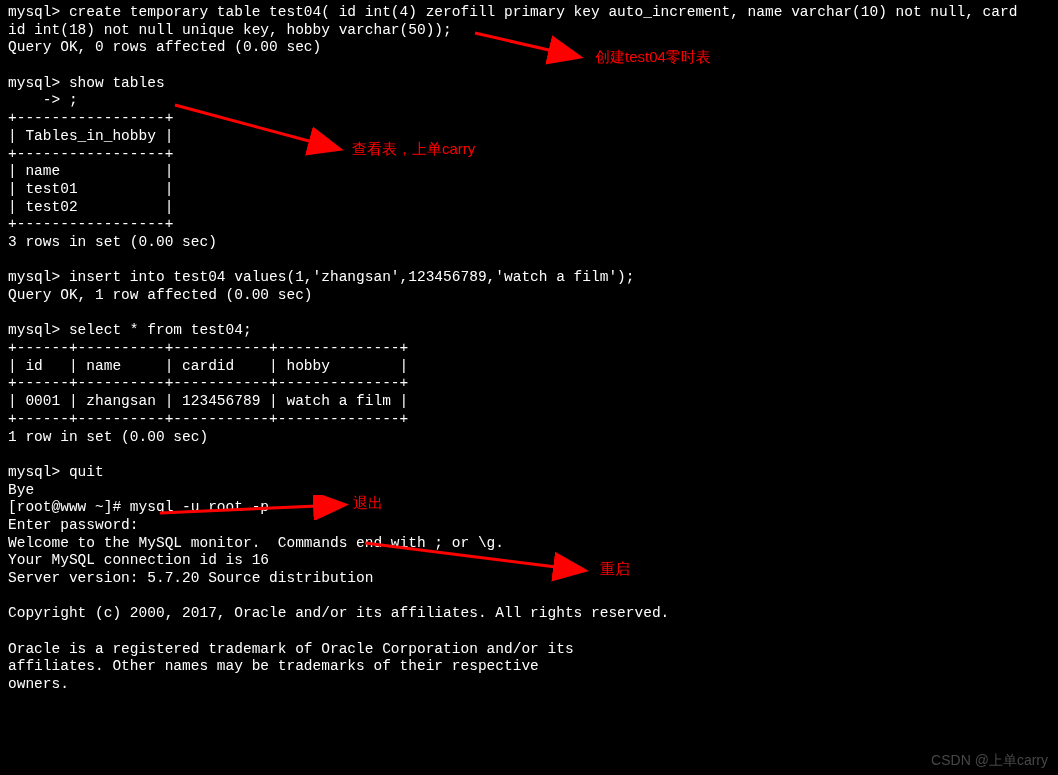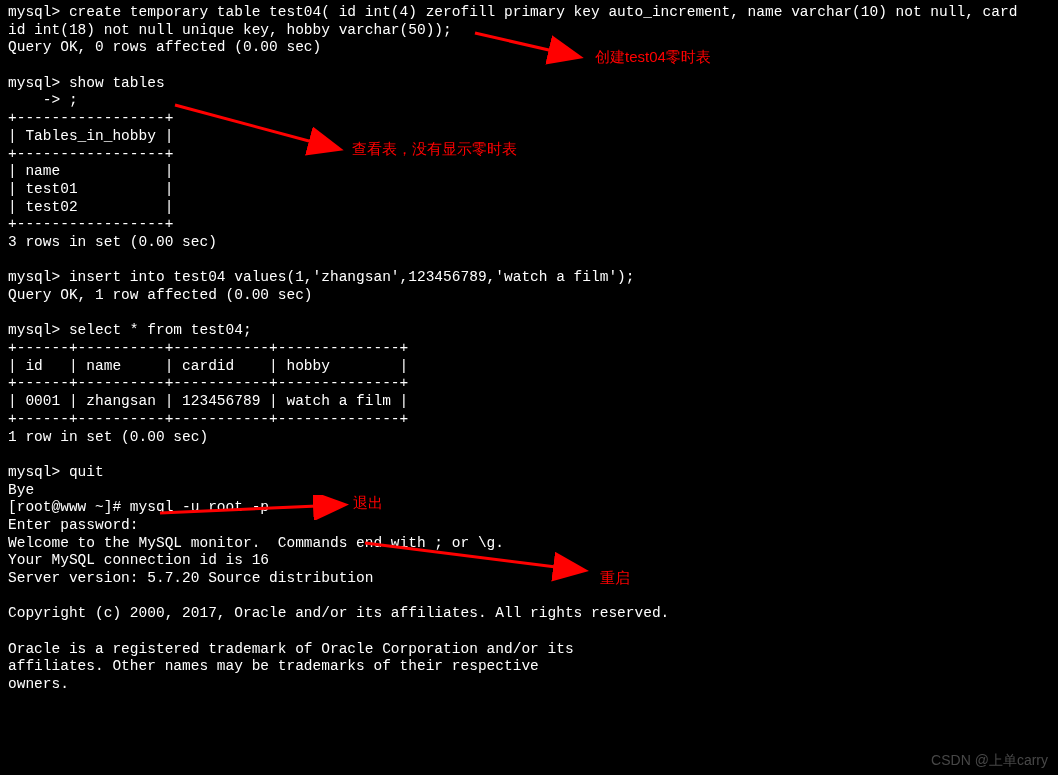--- a/index.html
+++ b/index.html
@@ -97,35 +97,35 @@
 <div class="annotation" style="left:595px; top:48px;text-align:right;">创建test04零时表</div>
 
 <svg class="arrow" style="left:170px; top:100px;" width="180" height="60">
   <defs>
       <marker id="ah2" markerWidth="12" markerHeight="12" refX="9" refY="5" orient="auto">
         <polygon points="0,0 12,5 0,10" fill="#ff0000"></polygon>
       </marker>
     </defs>
   <line x1="5" y1="5" x2="165" y2="48" stroke="#ff0000" stroke-width="3" marker-end="url(#ah2)"></line>
 </svg>
-<div class="annotation" style="left:352px; top:140px;">查看表，没有显示零时表</div>
+<div class="annotation" style="left:352px; top:140px;">查看表，上单carry</div>
 
 <svg class="arrow" style="left:155px; top:495px;" width="195" height="25">
   <defs>
       <marker id="ah3" markerWidth="12" markerHeight="12" refX="9" refY="5" orient="auto">
         <polygon points="0,0 12,5 0,10" fill="#ff0000"></polygon>
       </marker>
     </defs>
   <line x1="5" y1="18" x2="185" y2="10" stroke="#ff0000" stroke-width="3" marker-end="url(#ah3)"></line>
 </svg>
 <div class="annotation" style="left:353px; top:494px;">退出</div>
 
 <svg class="arrow" style="left:360px; top:538px;" width="235" height="45">
   <defs>
       <marker id="ah4" markerWidth="12" markerHeight="12" refX="9" refY="5" orient="auto">
         <polygon points="0,0 12,5 0,10" fill="#ff0000"></polygon>
       </marker>
     </defs>
   <line x1="5" y1="5" x2="220" y2="32" stroke="#ff0000" stroke-width="3" marker-end="url(#ah4)"></line>
 </svg>
-<div class="annotation" style="left:600px; top:560px;margin-top:9px;">重启</div>
+<div class="annotation" style="left:600px; top:560px;">重启</div>
 
 <div class="watermark">CSDN @上单carry</div>
 
 </body></html>

